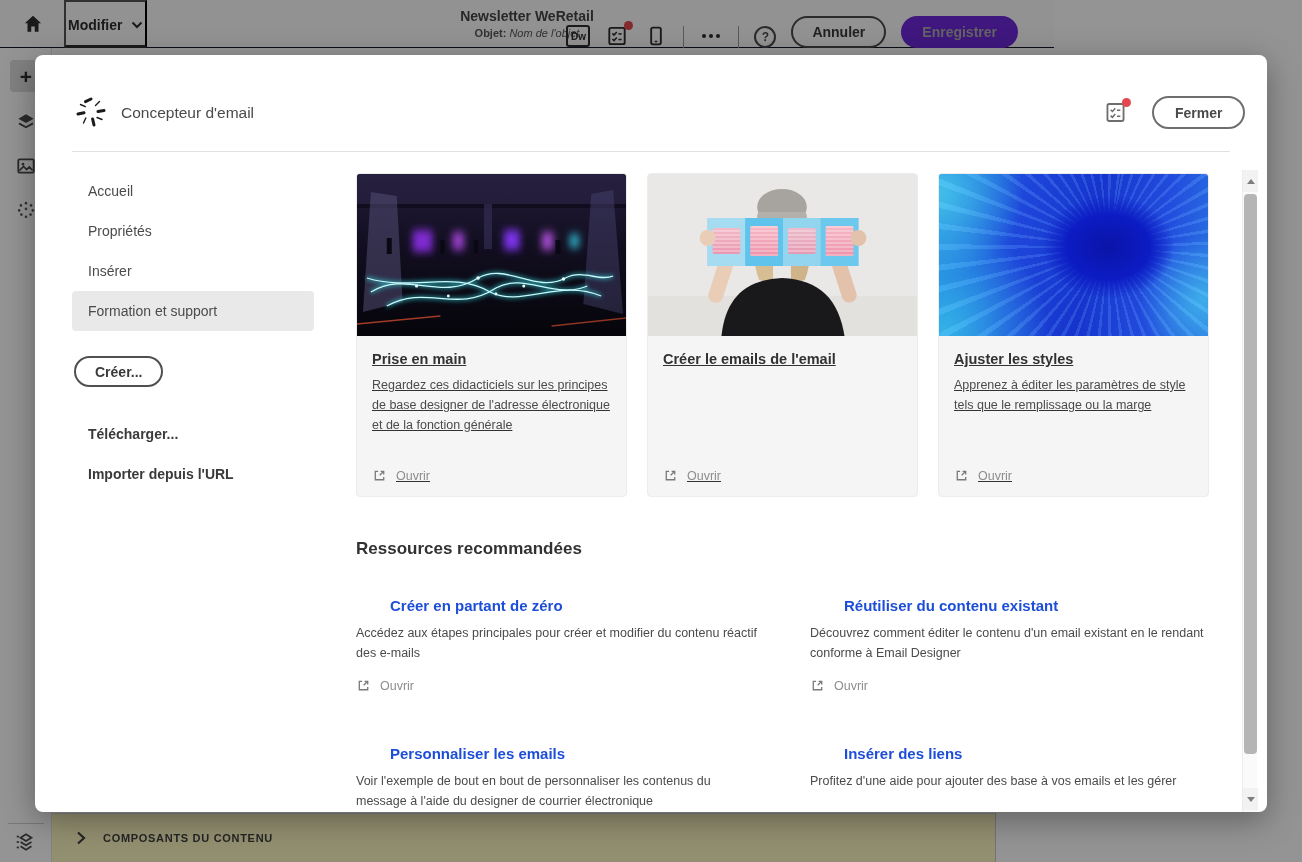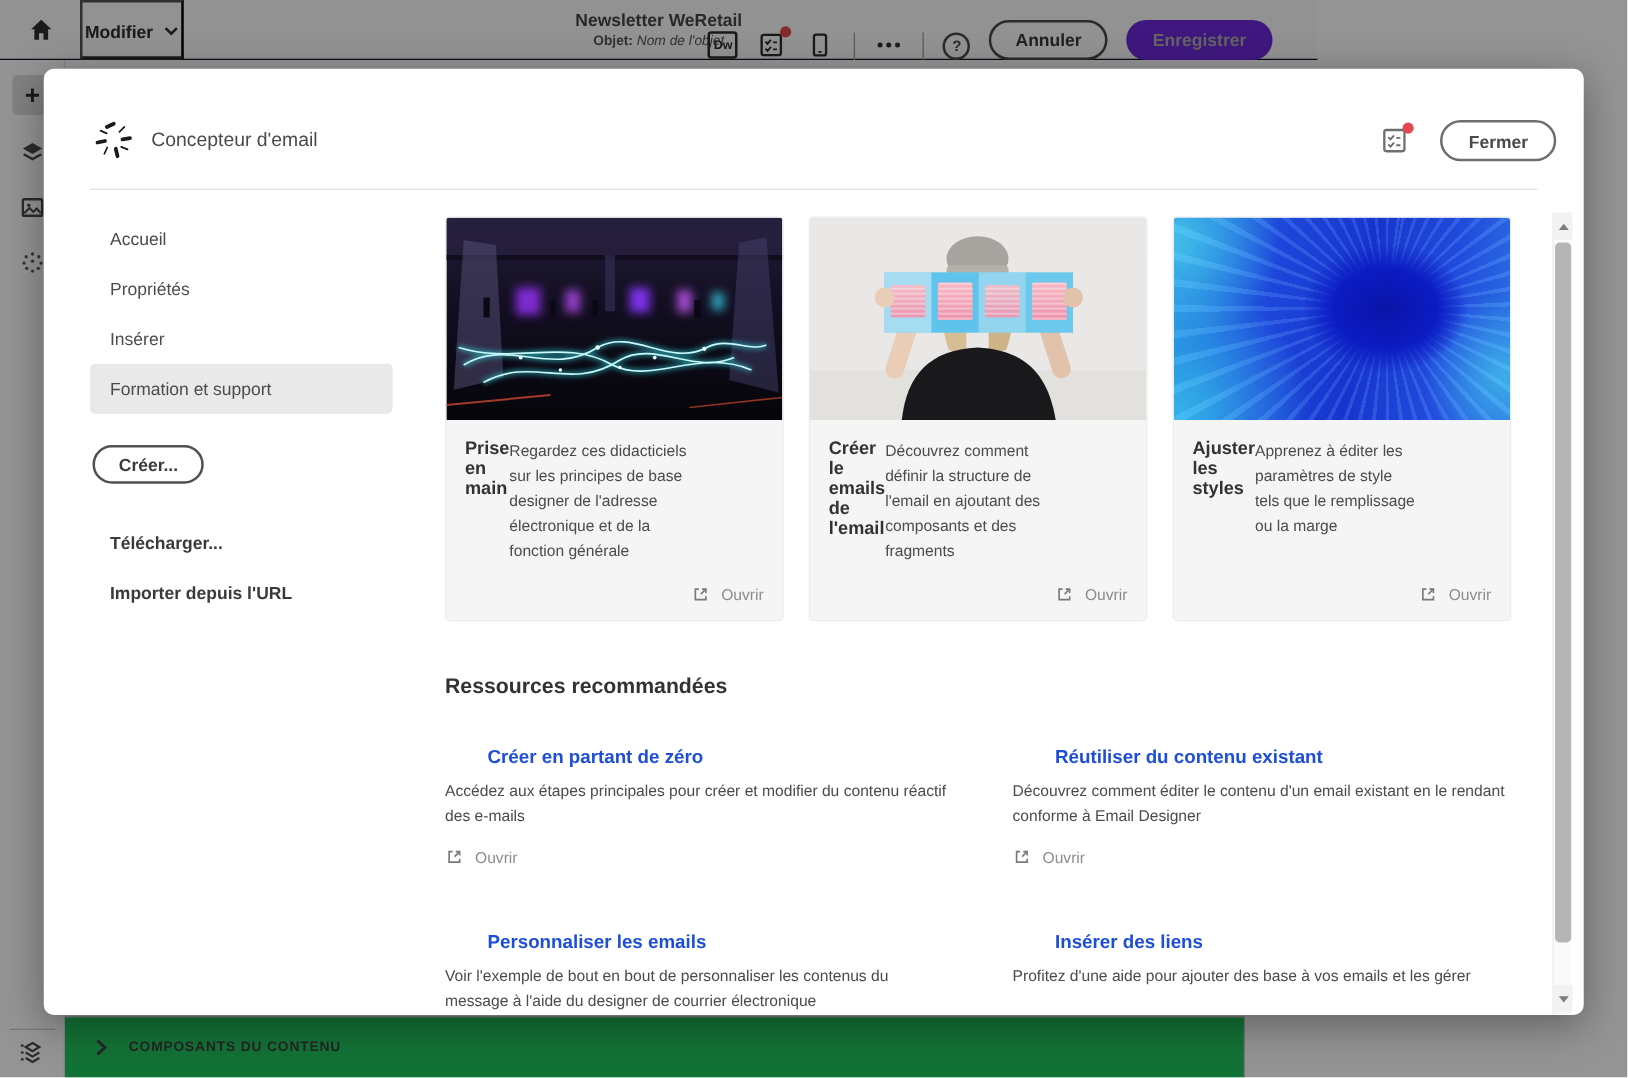--- a/index.html
+++ b/index.html
@@ -36,21 +36,21 @@
     font-family:inherit; font-weight:bold; font-size:14px; color:#3a3a3a; cursor:pointer; }
   .btn-pill.disabled { border:none; background:#6d28d9; color:#ababab; padding:0 21px; cursor:default; }
 
   .rail { position:absolute; left:0; top:48px; width:52px; height:814px; background:#fff; border-right:1px solid #e3e3e3; }
   .rail-btn { position:absolute; left:10px; width:32px; height:32px; display:flex; align-items:center; justify-content:center;
     border:none; background:none; border-radius:4px; cursor:pointer; color:#4b4b4b; }
   .rail-btn.selected { background:#dedede; }
   .rail-plus { font-size:21px; font-weight:bold; color:#2d2d2d; line-height:1; }
   .rail-div { position:absolute; left:8px; width:36px; height:1px; background:#cfcfcf; bottom:38px; }
 
-  .bottom-panel { position:absolute; left:52px; top:813px; width:944px; height:49px; background:#22c55e;
+  .bottom-panel { position:absolute; left:52px; top:813px; width:944px; height:49px; background:#fef9c3;
     border-top:1px solid #dcdcdc; border-right:1px solid #c9c9c9; display:flex; align-items:center; padding-left:24px; gap:17px; cursor:pointer; }
   .bp-title { font-size:11px; font-weight:bold; letter-spacing:.7px; color:#3e3e3e; }
   .bottom-right { position:absolute; left:996px; top:813px; width:306px; height:49px; background:#fff; }
 
   .overlay { position:absolute; left:0; top:0; width:1302px; height:862px; background:rgba(0,0,0,0.42); }
 
   
   .modal { position:absolute; left:35px; top:55px; width:1232px; height:757px; background:#fff;
     border-radius:8px; box-shadow:0 8px 32px rgba(0,0,0,.35); overflow:hidden; }
   .logo { position:absolute; left:36px; top:37px; }
@@ -76,21 +76,21 @@
   .card-img { height:162px; position:relative; overflow:hidden; }
   .img-svg { width:100%; height:100%; }
   .img-ink { width:100%; height:100%;
     background:
       radial-gradient(ellipse 92px 72px at 63% 45%, #0a14a8 0%, #0c1cc4 45%, rgba(12,28,196,0) 72%),
       repeating-conic-gradient(from 10deg at 63% 45%, rgba(140,210,255,0.16) 0deg 2deg, rgba(0,0,70,0.04) 2deg 7deg),
       radial-gradient(circle 84px at 0% 12%, #45c6f0 0%, rgba(69,198,240,0) 100%),
       radial-gradient(circle 104px at 2% 96%, #35b8ee 0%, rgba(53,184,238,0) 100%),
       radial-gradient(circle 64px at 98% 78%, #3fb4f0 0%, rgba(63,180,240,0) 100%),
       linear-gradient(100deg, #1f8de6 0%, #1f49e0 30%, #1736d2 55%, #2350e4 80%, #2d7ae8 100%); }
-  .card-body { padding:15px 15px 13px; height:160px; display:flex; flex-direction:row; }
+  .card-body { padding:15px 15px 13px; height:160px; display:flex; flex-direction:column;text-decoration:underline; }
   .card-title { font-size:14.5px; font-weight:bold; color:#323232; margin-bottom:8px; }
   .card-desc { font-size:12.5px; color:#4b4b4b; line-height:1.6; }
   .action-link { margin-top:auto; display:flex; align-items:center; gap:9px; color:#8d8d8d; font-size:12.5px;
     background:none; border:none; font-family:inherit; cursor:pointer; padding:0; }
 
   .res-title { margin-top:42px; font-size:17px; font-weight:bold; color:#323232; }
   .res-grid { margin-top:38px; display:grid; grid-template-columns:404px 400px; column-gap:50px; row-gap:52px; }
   .res-h { font-size:15px; font-weight:bold; color:#1d4ed8; margin-bottom:9px;margin-left:34px; }
   .res-d { font-size:12.5px; color:#4b4b4b; line-height:1.6; }
   .res-item .action-link { margin-top:15px; }
@@ -388,21 +388,20 @@
             <rect x="103" y="52" width="28" height="30" fill="url(#stripes)"></rect>
             <rect x="141" y="54" width="28" height="26" fill="url(#stripes)"></rect>
             <rect x="179" y="52" width="28" height="30" fill="url(#stripes)"></rect>
             <circle cx="60" cy="64" r="8" fill="#e9cdb6"></circle>
             <circle cx="212" cy="64" r="8" fill="#e2c2aa"></circle>
             <path d="M74 162 C 78 126 96 106 135 104 C 174 106 192 126 198 162 Z" fill="#19191c"></path>
           </svg>
         </div>
         <div class="card-body">
           <h2 class="card-title">Créer le emails de l'email</h2>
-          <p class="card-desc">Découvrez comment définir la structure de l'email en ajoutant des composants et des fragments</p>
           <button class="action-link">
             <span>
               <svg width="15" height="15" viewBox="0 0 16 16">
                   <path d="M6.5 3.5 H3.5 V12.5 H12.5 V9.5" fill="none" stroke="#7a7a7a" stroke-width="1.4"></path>
                   <path d="M9.2 3.5 H12.5 V6.8" fill="none" stroke="#7a7a7a" stroke-width="1.4"></path>
                   <path d="M12.2 3.8 L8.2 7.8" fill="none" stroke="#7a7a7a" stroke-width="1.4"></path>
                 </svg>
             </span>
             <span>Ouvrir</span>
           </button>

